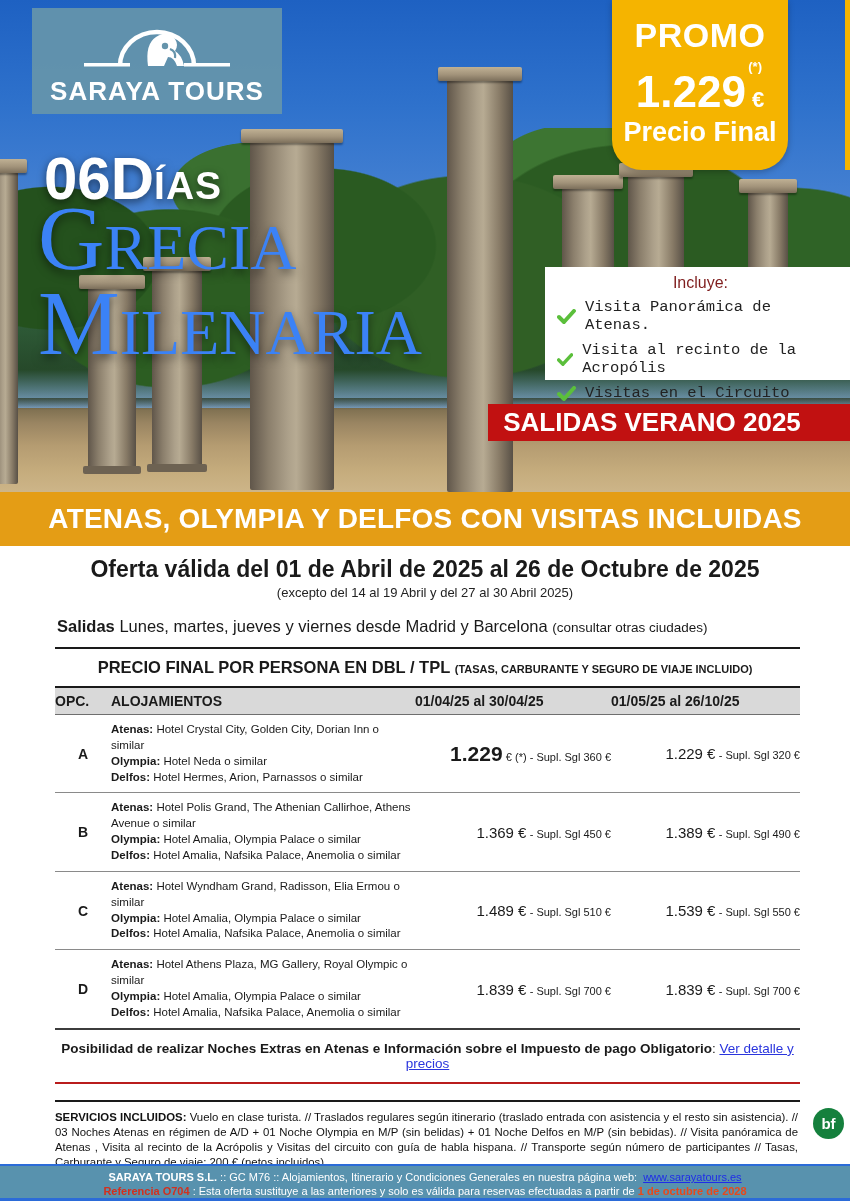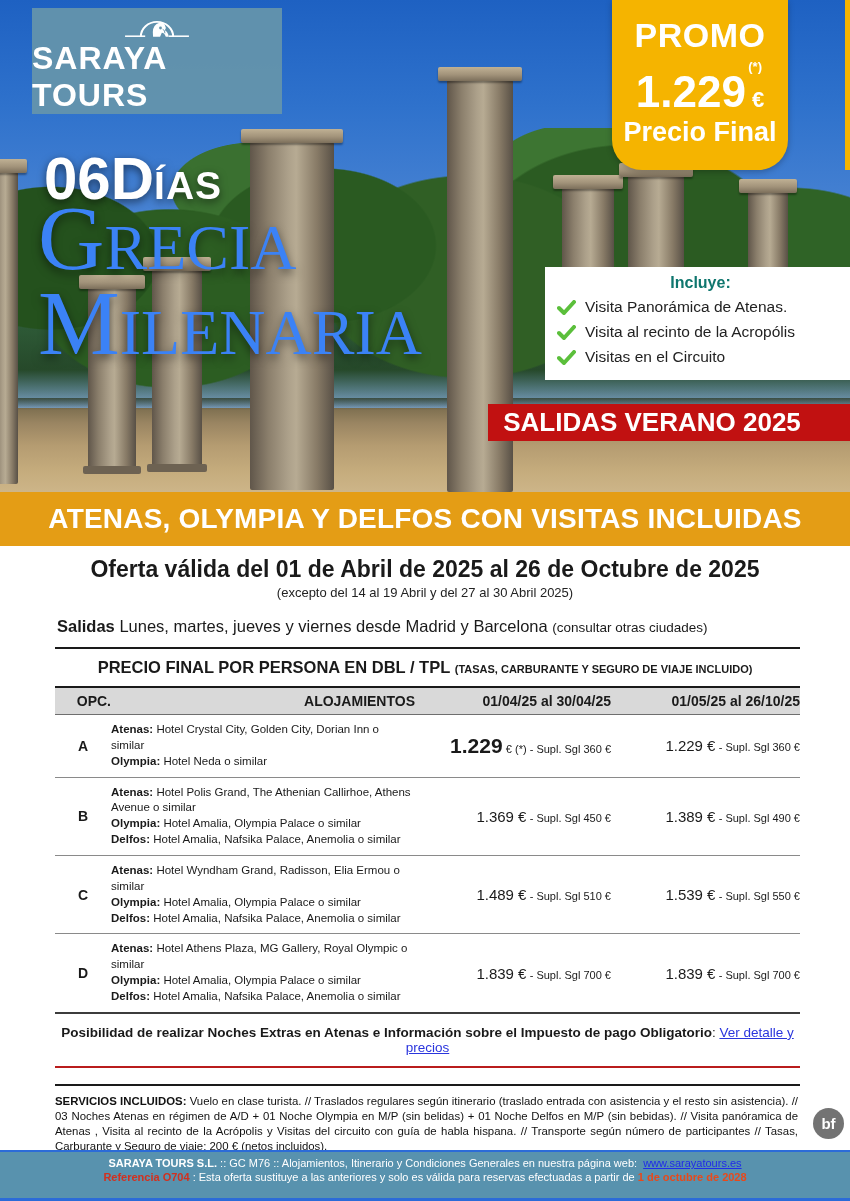--- a/index.html
+++ b/index.html
@@ -29,21 +29,21 @@
   .col { position:absolute; border-radius:2px;
     background:linear-gradient(90deg,#60564a 0%,#8b7f6c 22%,#aca08a 45%,#b7ab93 55%,#877a66 80%,#585046 100%); }
   .col .cap { position:absolute; top:-13px; left:-9px; right:-9px; height:14px; border-radius:2px;
     background:linear-gradient(180deg,#c0b194 0%,#a2937a 55%,#7c6f5b 100%); box-shadow:0 2px 2px rgba(0,0,0,.35); }
   .col .base { position:absolute; bottom:-4px; left:-5px; right:-5px; height:8px; background:#6d6252; border-radius:2px; }
 
   
   .logo-box { position:absolute; left:32px; top:8px; width:250px; height:106px;
     background:rgba(101,148,171,.93); display:flex; flex-direction:column; align-items:center; }
   .logo-box svg { margin-top:6px; }
-  .brand { color:#fff; font-weight:bold; font-size:32px; letter-spacing:1px; margin-top:-2px; }
+  .brand { color:#fff; font-weight:bold; font-size:26px; letter-spacing:1px; margin-top:-2px; }
 
   
   .days { position:absolute; left:44px; top:144px; color:#fff; text-shadow:0 3px 8px rgba(0,0,0,.55); white-space:nowrap; }
   .days .big { font-size:60px; font-weight:bold; }
   .days .small { font-size:39px; font-weight:bold; letter-spacing:1px; }
   .hero-title { position:absolute; left:38px; top:196px; color:#3b82f6; font-family:"Liberation Serif", serif;
     font-variant:small-caps; font-size:92px; line-height:.92; text-shadow:0 4px 10px rgba(0,0,0,.5); white-space:nowrap; }
 
   
   .promo-box { position:absolute; left:612px; top:0; width:176px; height:170px; background:#F5B400;
@@ -51,22 +51,22 @@
   .promo-label { font-size:34px; font-weight:bold; margin-top:16px; letter-spacing:.5px; }
   .promo-ast { font-size:13px; font-weight:bold; text-align:right; padding-right:26px; margin-top:4px; margin-bottom:-7px; }
   .promo-price { display:flex; justify-content:center; align-items:baseline; gap:6px; }
   .promo-price .num { font-size:44px; font-weight:bold; }
   .promo-price .cur { font-size:22px; font-weight:bold; }
   .promo-sub { font-size:27px; font-weight:bold; margin-top:0; }
   .yellow-strip { position:absolute; right:0; top:0; width:5px; height:170px; background:#F5B400; }
 
   
   .includes-box { position:absolute; left:545px; top:267px; width:305px; height:113px; background:#fff; padding:7px 6px 0 12px; }
-  .includes-title { text-align:center; font-weight:bold; font-size:16px; color:#0f766e; }
-  .includes-box ul { list-style:none; margin-top:6px; }
+  .includes-title { text-align:center; font-weight:normal; font-size:16px; color:#7f1d1d; }
+  .includes-box ul { list-style:none; margin-top:6px;font-family:Liberation Mono, monospace; }
   .includes-box li { display:flex; align-items:center; gap:9px; font-size:15.5px; color:#222; margin-bottom:7px; }
 
   
   .salidas-banner { position:absolute; left:488px; top:404px; width:362px; height:37px; background:#C11111;
     color:#fff; font-weight:bold; font-size:26px; display:flex; align-items:center; justify-content:center; padding-right:34px; }
 
   
   .title-bar { position:absolute; top:492px; left:0; width:850px; height:54px; background:#E49D15;
     color:#fff; font-size:28px; font-weight:bold; text-align:center; line-height:54px; letter-spacing:.2px; }
 
@@ -77,43 +77,43 @@
   .salidas { margin:17px 50px 0 57px; font-size:16.5px; }
   .salidas .lbl { font-weight:bold; }
   .salidas .note { font-size:13.5px; }
   .rule { border:none; border-top:2.5px solid #1a1a1a; margin:11px 50px 0 55px; }
   .table-title { text-align:center; margin-top:9px; }
   .table-title .main { font-weight:bold; font-size:16.5px; }
   .table-title .sub { font-weight:bold; font-size:11px;text-align:center; }
   .ptable { margin:9px 50px 0 55px; border-top:2.5px solid #1a1a1a; }
   .trow { display:grid; grid-template-columns:56px 304px 196px 189px; align-items:center; }
   .thead { background:#D9D9D9; height:27px; font-weight:bold; font-size:14px; border-bottom:1.5px solid #6e6e6e; }
-  .thead div { text-align:right; }
+  .thead div { text-align:left; }
   .rowd { padding:7px 0; border-bottom:1.5px solid #8a8a8a; font-size:11.5px; }
   .rowd.last { border-bottom:2px solid #3c3c3c; }
   .opc { text-align:center; font-weight:bold; font-size:14px; }
   .hcell .hline { line-height:1.38; }
   .hcell b { font-weight:bold; }
   .pcell { text-align:right; white-space:nowrap; }
   .pcell .big { font-size:21px; font-weight:bold; }
   .pcell .med { font-size:15px; }
   .pcell .sm { font-size:11px; }
   .noterow { border-bottom:2px solid #b91c1c; text-align:center; padding:11px 6px; font-size:13.5px; }
   .noterow b { font-weight:bold; }
   .link { color:#2a35dd; text-decoration:underline; cursor:pointer; }
 
   .fineprint { margin:8px 52px 0 55px; font-size:11.4px; line-height:1.33; text-align:justify; color:#111; }
   .fineprint b { font-weight:bold; }
   .fp-rule { border:none; border-top:2.5px solid #1a1a1a; margin:16px 50px 0 55px; }
 
   .bf-badge { position:absolute; left:813px; top:1108px; width:31px; height:31px; border-radius:50%;
-    background:#737373; color:#fff; font-weight:bold; font-size:15px; display:flex; align-items:center; justify-content:center; }
-
-  
-  .footer { position:absolute; bottom:0; left:0; width:850px; height:51px; background:#5892AE;
+    background:#15803d; color:#fff; font-weight:bold; font-size:15px; display:flex; align-items:center; justify-content:center; }
+
+  
+  .footer { position:absolute; bottom:0; left:0; width:850px; height:37px; background:#5892AE;
     border-top:2px solid #2b6bd8; border-bottom:3px solid #2b6bd8; text-align:center; color:#fff; font-size:11px; }
   .footer .l1 { margin-top:5px; }
   .footer b { font-weight:bold; }
   .footer .flink { color:#1f2ce8; text-decoration:underline; cursor:pointer; margin-left:3px; }
   .footer .ref { color:#d2301e; font-weight:bold; }
   .footer .date { color:#e8491a; font-weight:bold; }
   .footer .l2 { margin-top:2px; }
 </style>
 </head>
 <body>
@@ -230,23 +230,24 @@
         <div>ALOJAMIENTOS</div>
         <div>01/04/25 al 30/04/25</div>
         <div>01/05/25 al 26/10/25</div>
       </div>
 
       <div class="trow rowd">
         <div class="opc">A</div>
         <div class="hcell">
           <div class="hline"><b>Atenas:</b> <span>Hotel Crystal City, Golden City, Dorian Inn o similar</span></div>
           <div class="hline"><b>Olympia:</b> <span>Hotel Neda o similar</span></div>
+          <div class="hline"><b>Delfos:</b> <span>Hotel Hermes, Arion, Parnassos o similar</span></div>
         </div>
         <div class="pcell"><span class="big">1.229</span> <span class="sm">€ (*) - Supl. Sgl 360 €</span></div>
-        <div class="pcell"><span class="med">1.229 €</span> <span class="sm">- Supl. Sgl 360 €</span></div>
+        <div class="pcell"><span class="med">1.229 €</span> <span class="sm">- Supl. Sgl 320 €</span></div>
       </div>
 
       <div class="trow rowd">
         <div class="opc">B</div>
         <div class="hcell">
           <div class="hline"><b>Atenas:</b> <span>Hotel Polis Grand, The Athenian Callirhoe, Athens Avenue o similar</span></div>
           <div class="hline"><b>Olympia:</b> <span>Hotel Amalia, Olympia Palace o similar</span></div>
           <div class="hline"><b>Delfos:</b> <span>Hotel Amalia, Nafsika Palace, Anemolia o similar</span></div>
         </div>
         <div class="pcell"><span class="med">1.369 €</span> <span class="sm">- Supl. Sgl 450 €</span></div>

